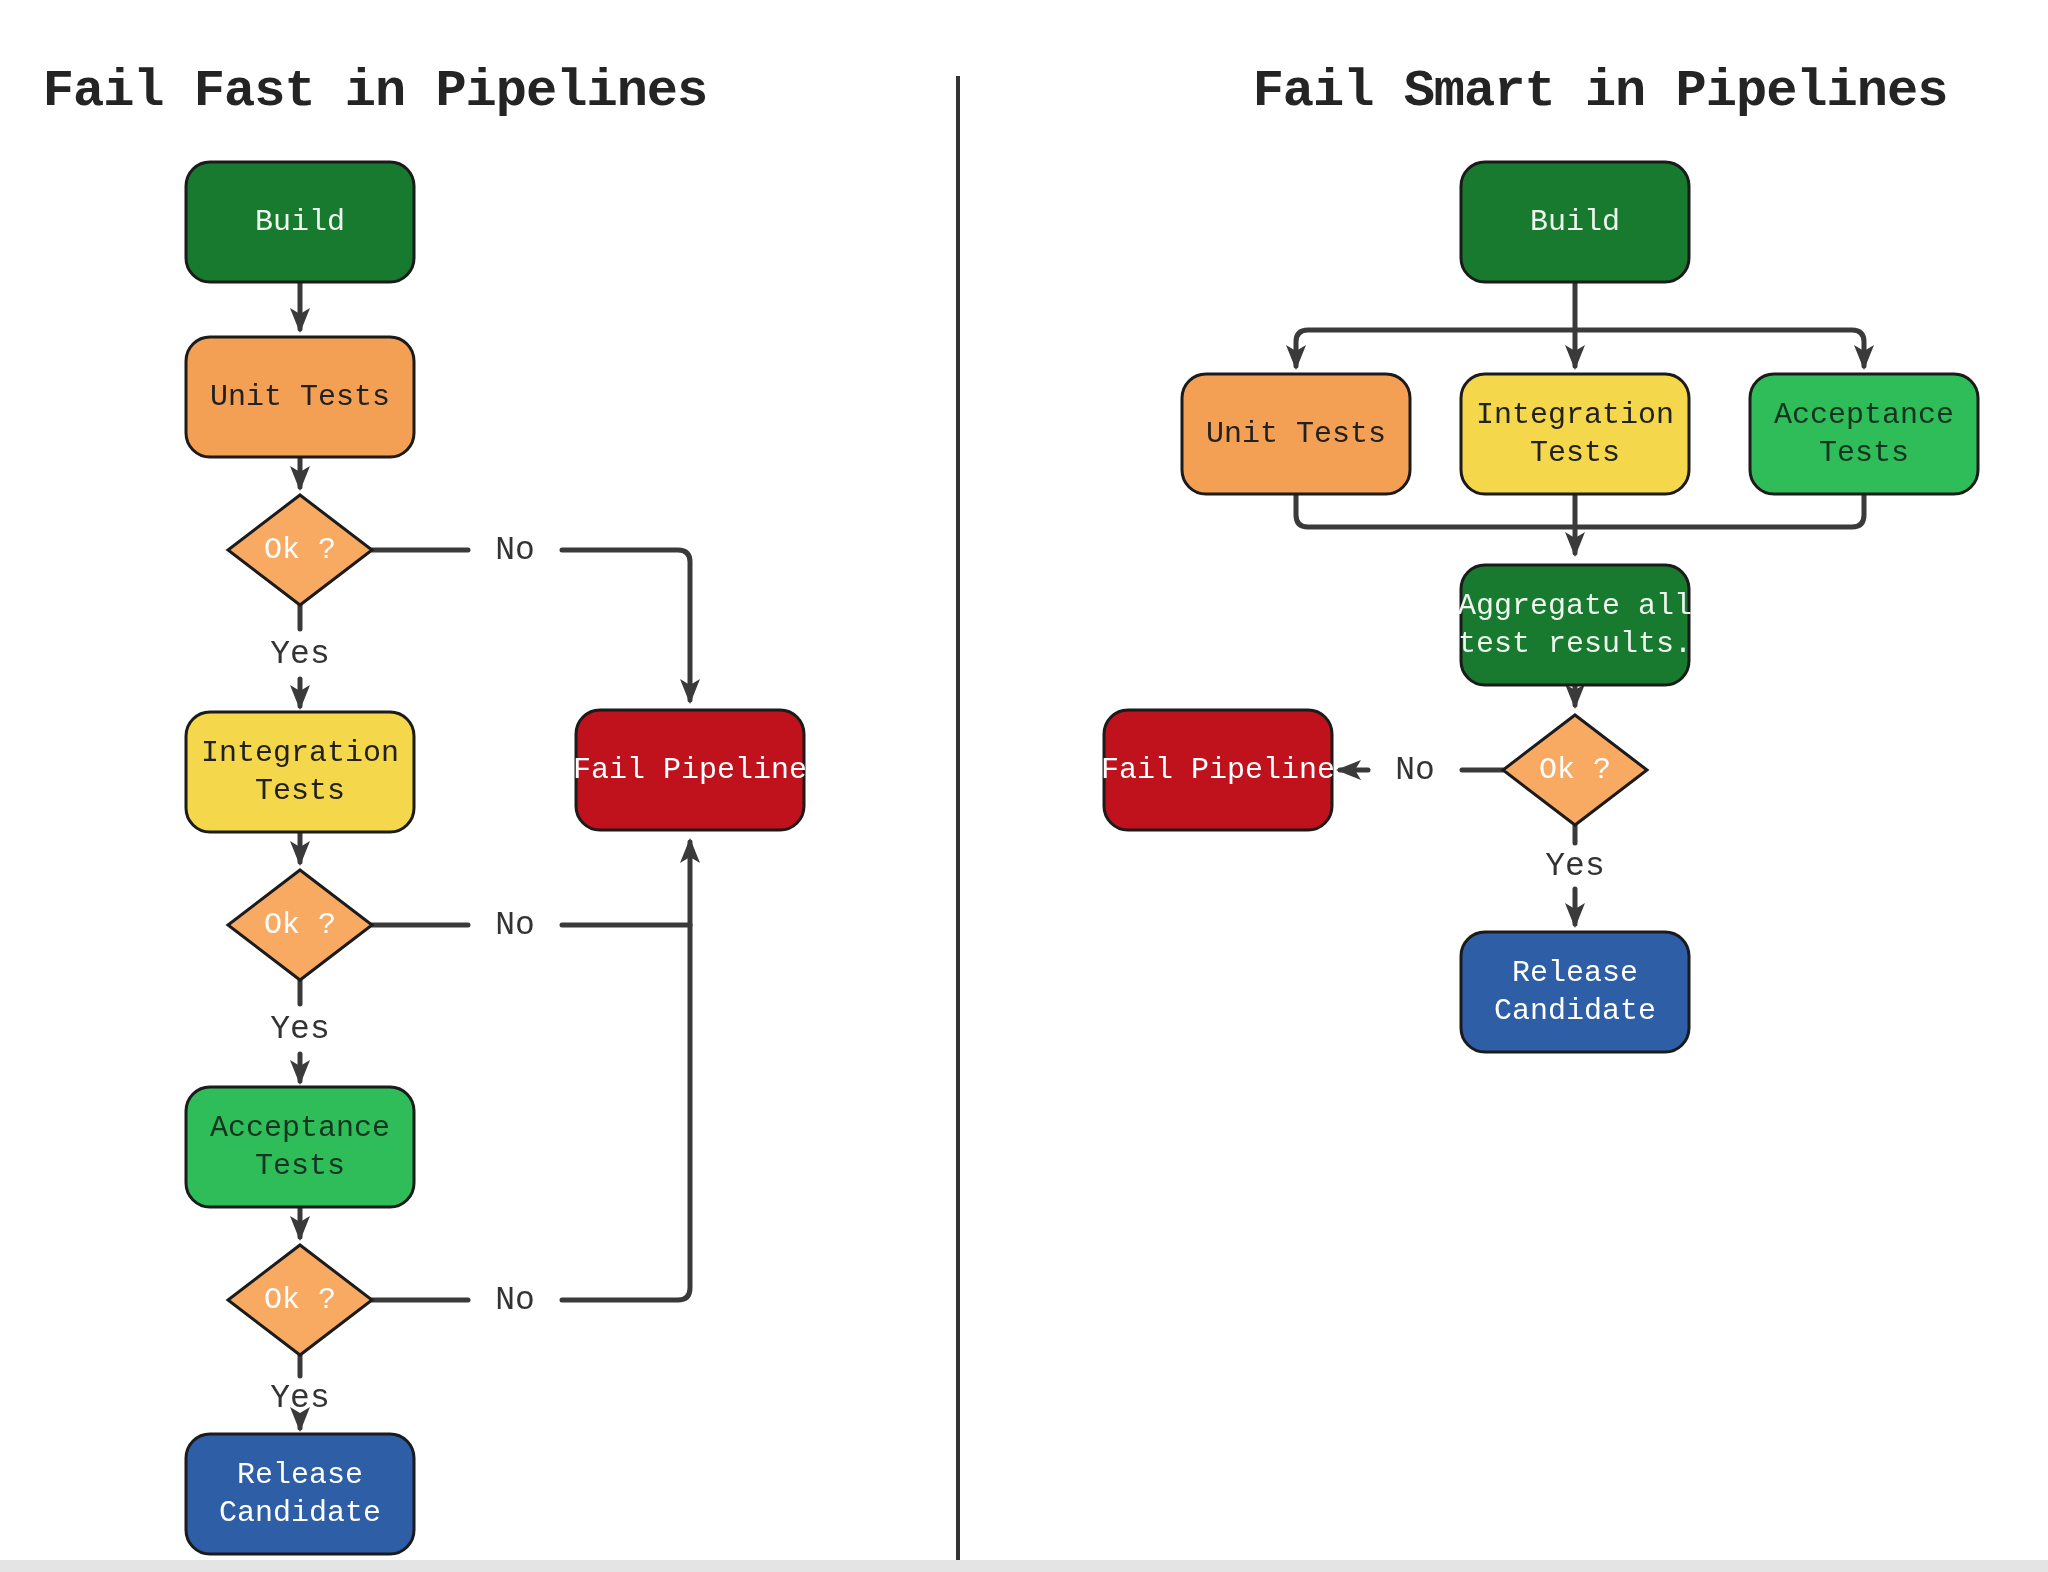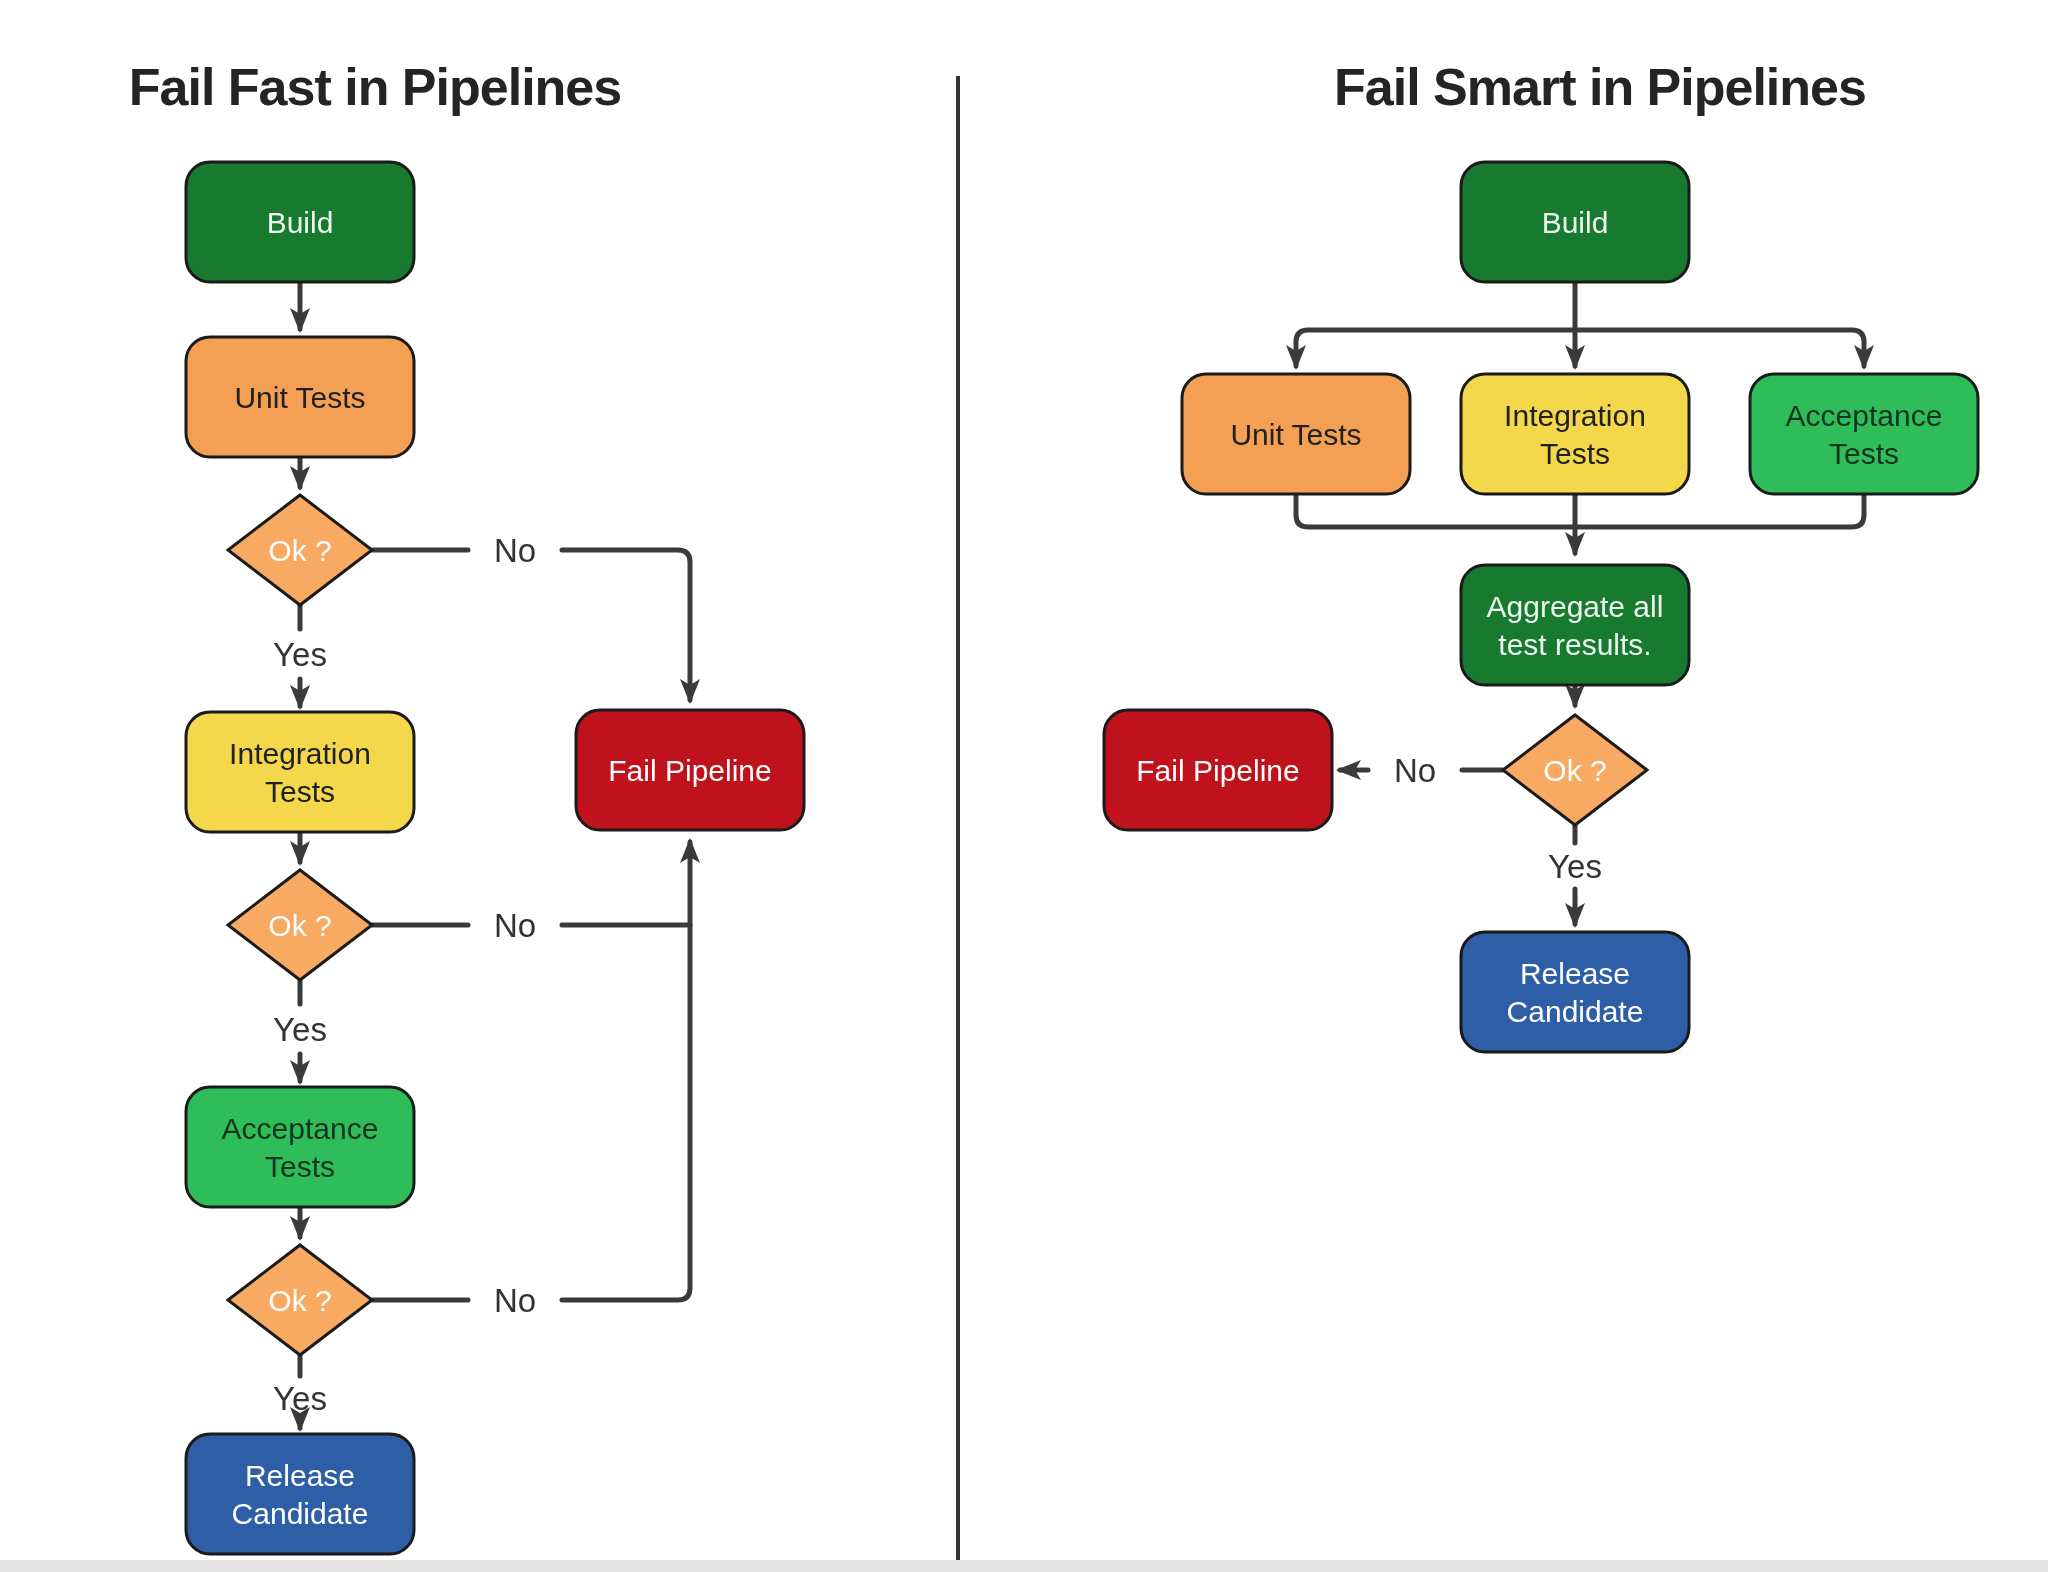--- a/index.html
+++ b/index.html
@@ -1,21 +1,21 @@
 <!DOCTYPE html>
 <html><head>
 <meta charset="utf-8">
 <style>
   html, body { margin: 0; padding: 0; background: #ffffff; }
   .canvas {
     position: relative;
     width: 2048px;
     height: 1572px;
     background: #ffffff;
-    font-family: Liberation Sans, sans-serif;
+    font-family: Liberation Mono, monospace;
     overflow: hidden;
   }
   svg { display: block; }
   .panel-title {
     font-size: 52px;
     font-weight: 800;
     letter-spacing: -1px;
   }
   .node-label { font-size: 30px; }
   .edge-label { font-size: 33px; }

